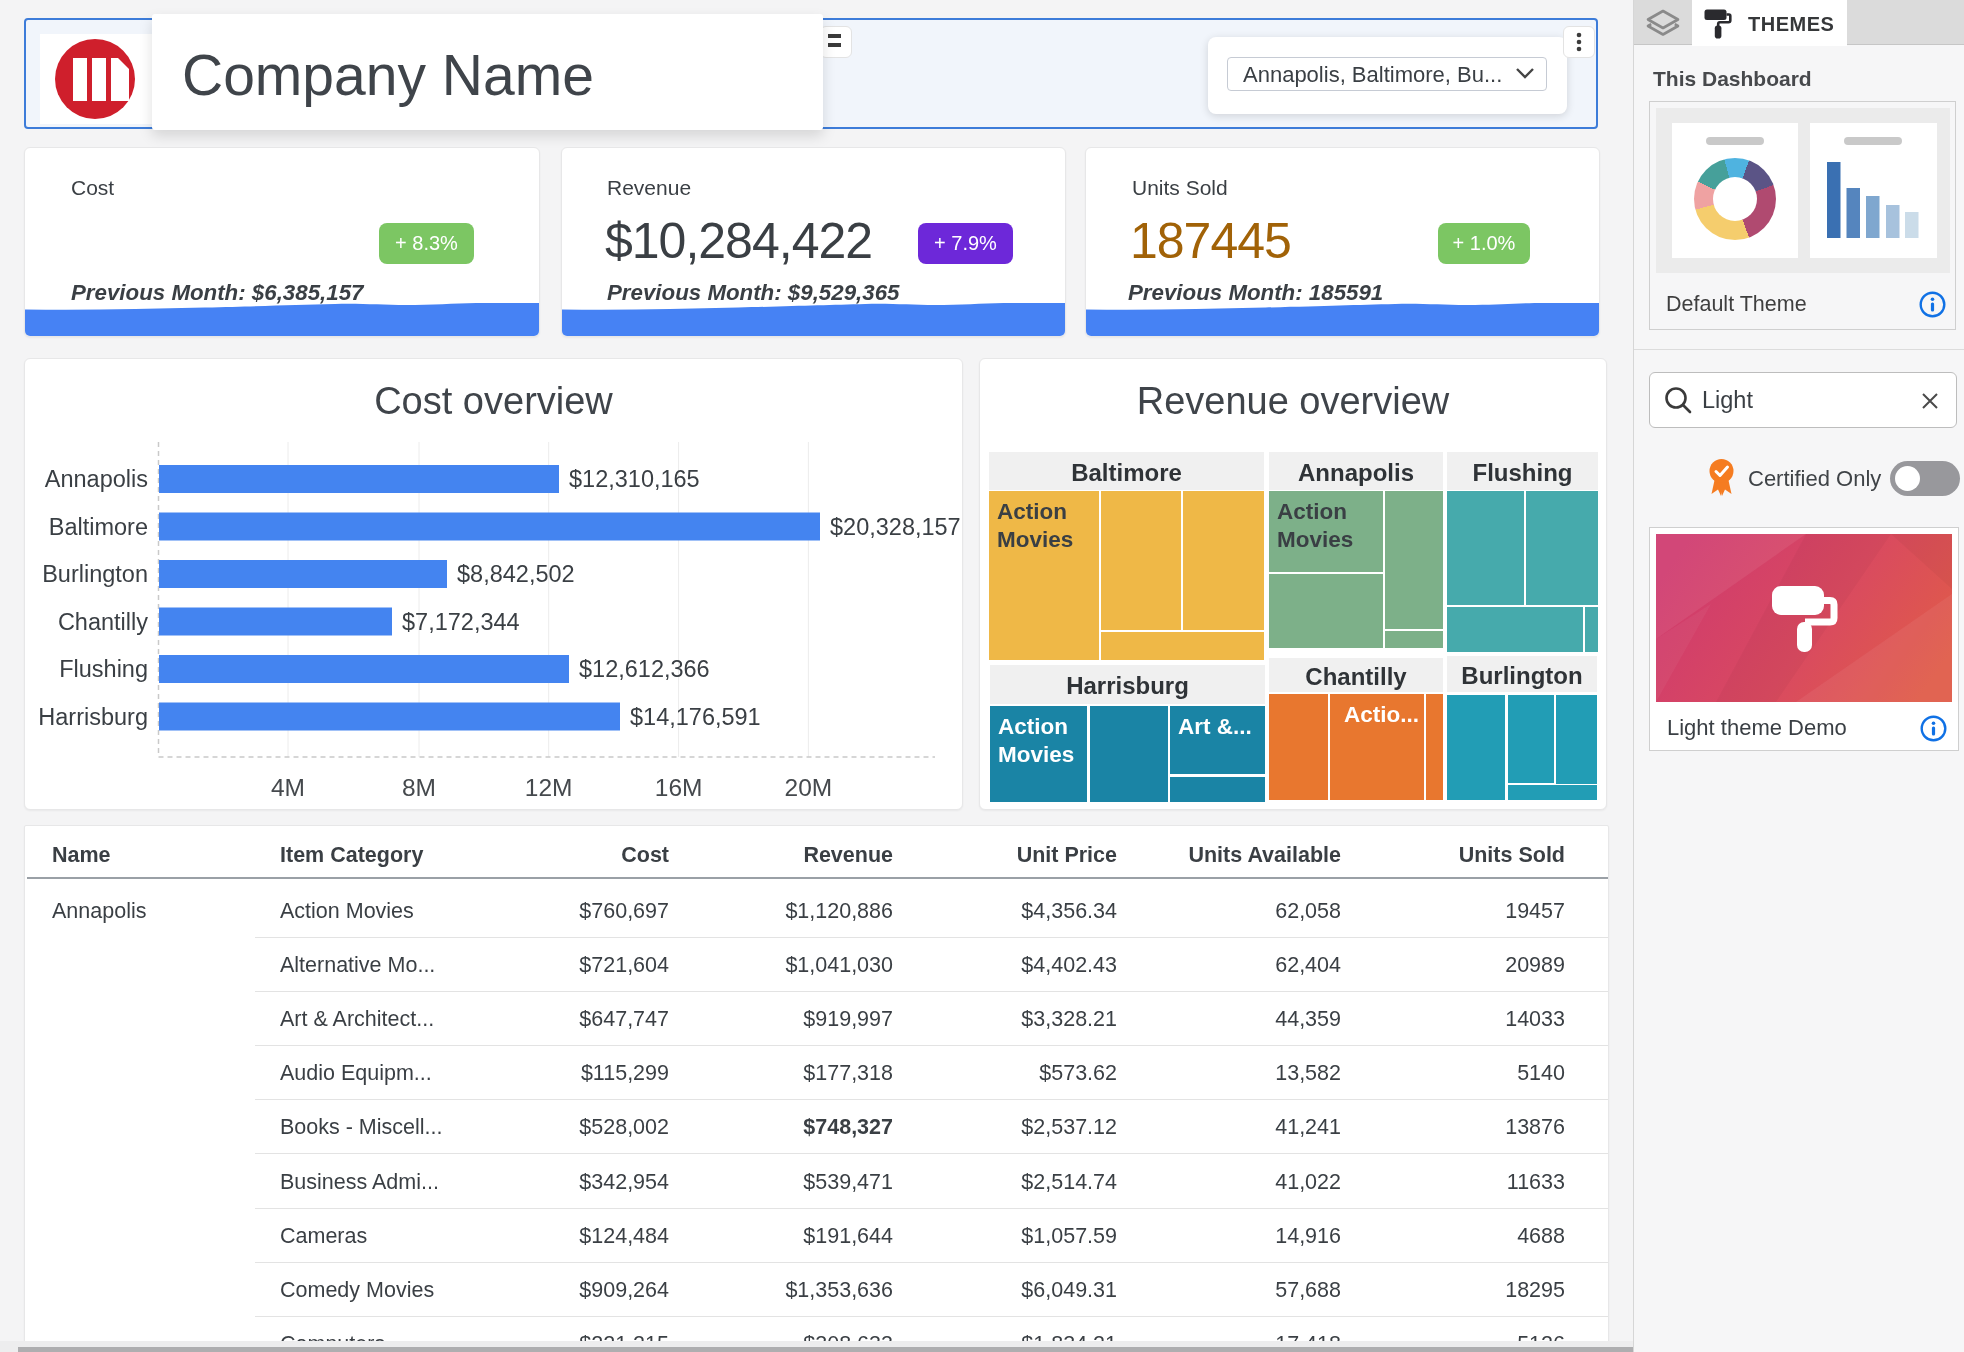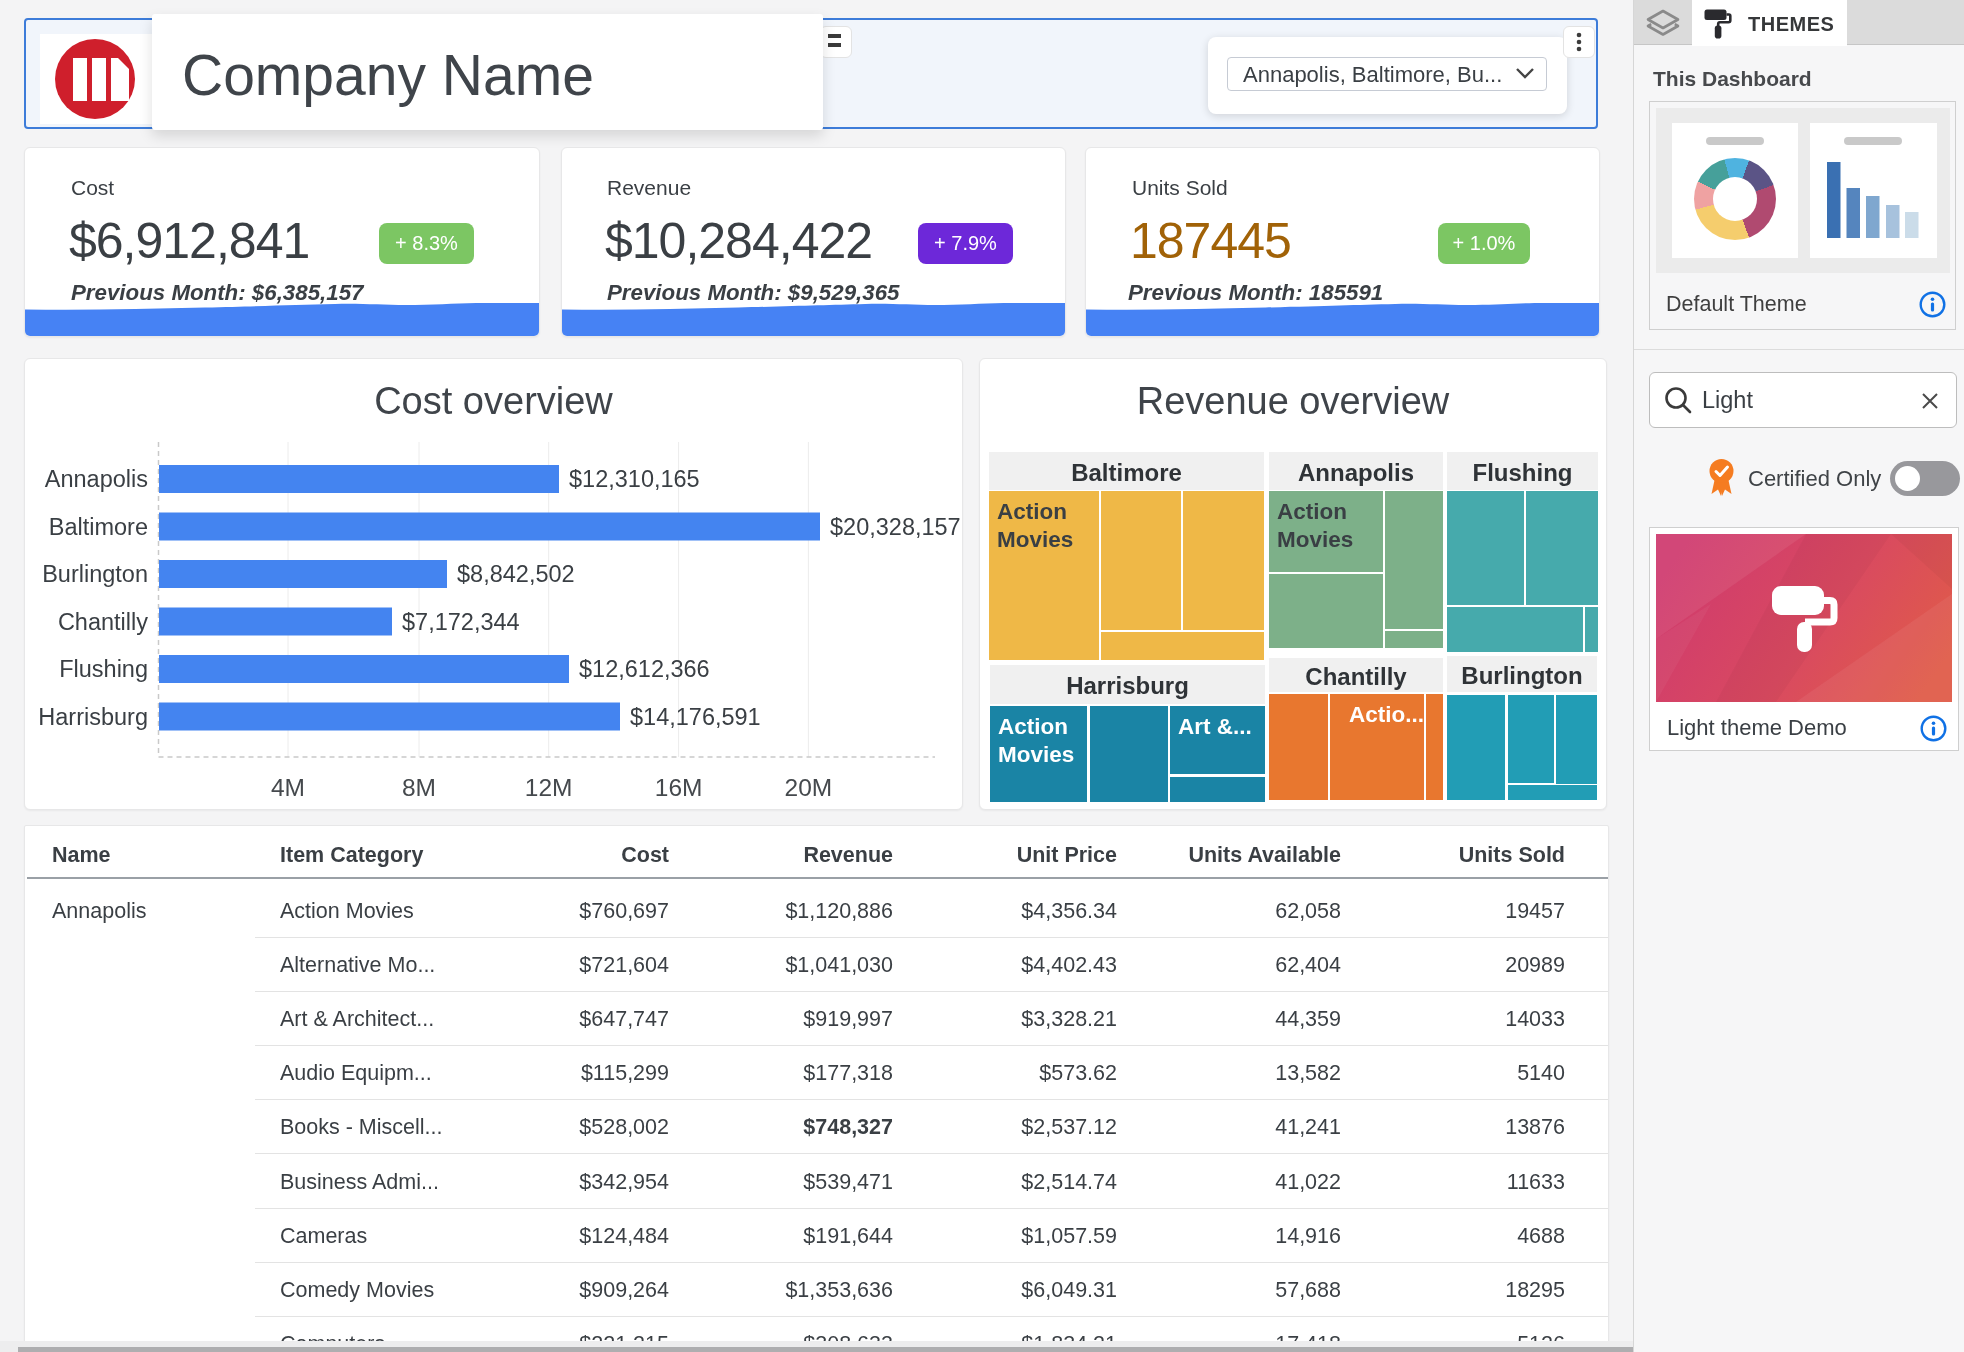--- a/index.html
+++ b/index.html
@@ -50,21 +50,20 @@
 
 <div class="abs" style="left:1563px;top:26px;width:32px;height:32px;background:#fff;border:1px solid #e3e3e3;border-radius:6px;"></div>
 <svg class="abs" style="left:1563px;top:26px;" width="32" height="32">
       <circle cx="16" cy="9" r="2.3" fill="#3c3c3c"></circle>
       <circle cx="16" cy="16" r="2.3" fill="#3c3c3c"></circle>
       <circle cx="16" cy="23" r="2.3" fill="#3c3c3c"></circle>
     </svg>
 
 <div class="card" style="left:24px;top:147px;width:516px;height:190px;overflow:hidden;">
   <div class="abs" style="left:46px;top:28px;font-size:21px;">Cost</div>
-  <div class="abs" style="left:44px;top:64px;font-size:50px;letter-spacing:-1px;color:#3a3f44;">$6,912,841</div>
   <div class="abs" style="left:354px;top:75px;width:95px;height:41px;background:#7cc663;border-radius:8px;color:#fff;font-size:20px;text-align:center;line-height:41px;">+ 8.3%</div>
   <div class="abs" style="left:46px;top:132px;font-size:22.3px;font-style:italic;font-weight:bold;">Previous Month: $6,385,157</div>
   <svg class="abs" style="left:0;bottom:0;" width="516" height="37" viewBox="0 0 516 37" preserveAspectRatio="none">
     <path d="M0 10.5 C 60.0 11.5 120.0 10 180.0 8.5 C 240.0 7 270.0 6 310.0 5 C 340.0 4.2 360.0 6.5 390.0 6 C 420.0 5.5 440.0 3.5 470.0 4 L516 4 L516 37 L0 37 Z" fill="#4682f4"></path>
   </svg>
 </div>
 <div class="card" style="left:561px;top:147px;width:505px;height:190px;overflow:hidden;">
   <div class="abs" style="left:45px;top:28px;font-size:21px;">Revenue</div>
   <div class="abs" style="left:43px;top:64px;font-size:50px;letter-spacing:-1px;color:#3a3f44;">$10,284,422</div>
   <div class="abs" style="left:356px;top:75px;width:95px;height:41px;background:#6d28d9;border-radius:8px;color:#fff;font-size:20px;text-align:center;line-height:41px;">+ 7.9%</div>
@@ -156,21 +155,21 @@
   <div class="tmc t" style="left:547px;top:133px;width:72px;height:114px;"></div>
   <div class="tmc t" style="left:468px;top:249px;width:136px;height:45px;"></div>
   <div class="tmc t" style="left:606px;top:249px;width:13px;height:45px;"></div>
 
   <div class="tmc b w" style="left:11px;top:348px;width:97px;height:96px;">Action Movies</div>
   <div class="tmc b" style="left:111px;top:348px;width:78px;height:96px;"></div>
   <div class="tmc b w" style="left:191px;top:348px;width:95px;height:68px;">Art &amp;...</div>
   <div class="tmc b" style="left:191px;top:419px;width:95px;height:25px;"></div>
 
   <div class="tmc o" style="left:290px;top:336px;width:59px;height:106px;"></div>
-  <div class="tmc o w" style="left:351px;top:336px;width:94px;height:71px;text-align:right;padding-left:9px;">Actio...</div>
+  <div class="tmc o w" style="left:351px;top:336px;width:94px;height:71px;text-align:center;padding-left:9px;">Actio...</div>
   <div class="tmc o" style="left:351px;top:399px;width:94px;height:43px;"></div>
   <div class="tmc o" style="left:447px;top:336px;width:17px;height:106px;"></div>
 
   <div class="tmc bb" style="left:468px;top:337px;width:58px;height:105px;"></div>
   <div class="tmc bb" style="left:529px;top:337px;width:46px;height:88px;"></div>
   <div class="tmc bb" style="left:577px;top:337px;width:41px;height:89px;"></div>
   <div class="tmc bb" style="left:529px;top:427px;width:89px;height:15px;"></div>
 </div>
 
 <div class="card" id="tablecard" style="left:24px;top:825px;width:1585px;height:520px;border-radius:2px;overflow:hidden;">

